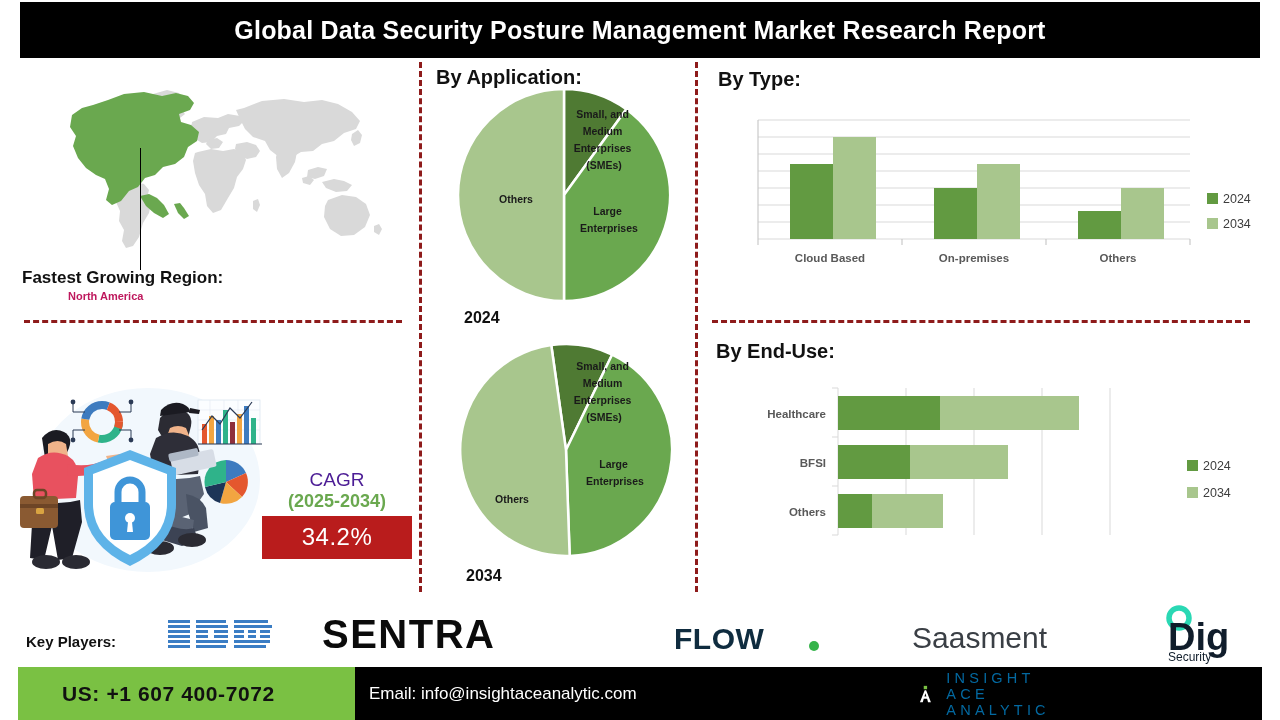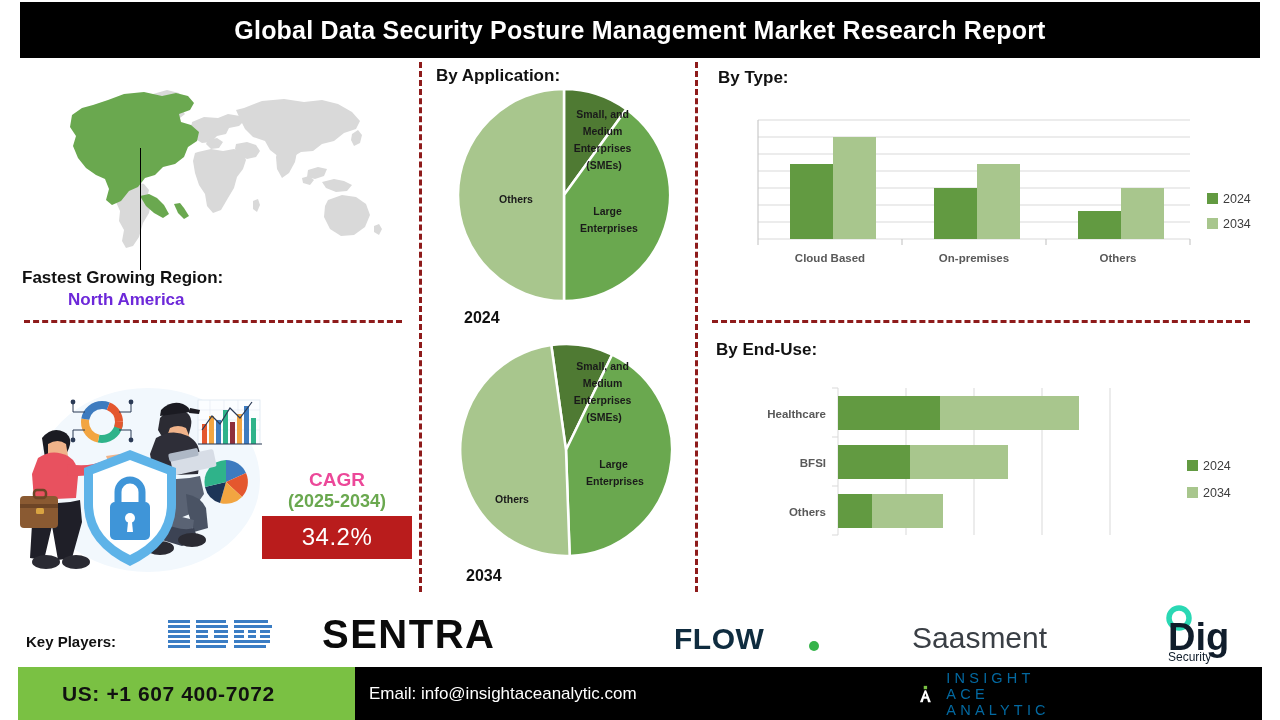--- a/index.html
+++ b/index.html
@@ -13,32 +13,32 @@
   
   .vdash{position:absolute;width:0;border-left:3px dashed #8e1b1b;}
   .hdash{position:absolute;height:0;border-top:3px dashed #8e1b1b;}
 
   
   .map-wrap{position:absolute;left:22px;top:78px;width:382px;height:180px;}
   .map-wrap svg{width:100%;height:100%;display:block;}
   .pointer-line{position:absolute;left:140px;top:148px;width:1px;height:122px;background:#000;}
 
   .region-label{position:absolute;left:22px;top:268px;font-size:17px;font-weight:bold;color:#111;}
-  .region-value{position:absolute;left:68px;top:290px;font-size:17px;font-weight:bold;color:#6d28d9;text-align:right;}
+  .region-value{position:absolute;left:68px;top:290px;font-size:11px;font-weight:bold;color:#be185d;text-align:right;}
 
   .illus{position:absolute;left:20px;top:372px;width:250px;height:215px;}
   .illus svg{width:100%;height:100%;display:block;}
 
   .cagr-box{position:absolute;left:262px;top:470px;width:150px;text-align:center;}
-  .cagr-title{font-size:19px;font-weight:bold;color:#ec4899;line-height:1.08;}
+  .cagr-title{font-size:19px;font-weight:normal;color:#4c1d95;line-height:1.08;}
   .cagr-range{font-size:18px;font-weight:bold;color:#6aa84f;line-height:1.15;}
   .cagr-val{margin-top:5px;background:#b91c1c;color:#fff;font-size:24px;font-weight:normal;padding:7px 0 8px;letter-spacing:.5px;}
 
   
-  .sec-title{position:absolute;font-size:17px;font-weight:bold;color:#111;}
+  .sec-title{position:absolute;font-size:20px;font-weight:bold;color:#111;}
 
   
   .pie-wrap{position:absolute;}
   .pie-wrap svg{display:block;}
   .pie-year{position:absolute;font-size:16px;font-weight:bold;color:#111;}
   .pie-lbl{font-size:10.5px;font-weight:bold;fill:#1a1a1a;font-family:"Liberation Sans",sans-serif;}
 
   
   .colchart{position:absolute;left:745,top:0;}
   .chart-svg{display:block;}

